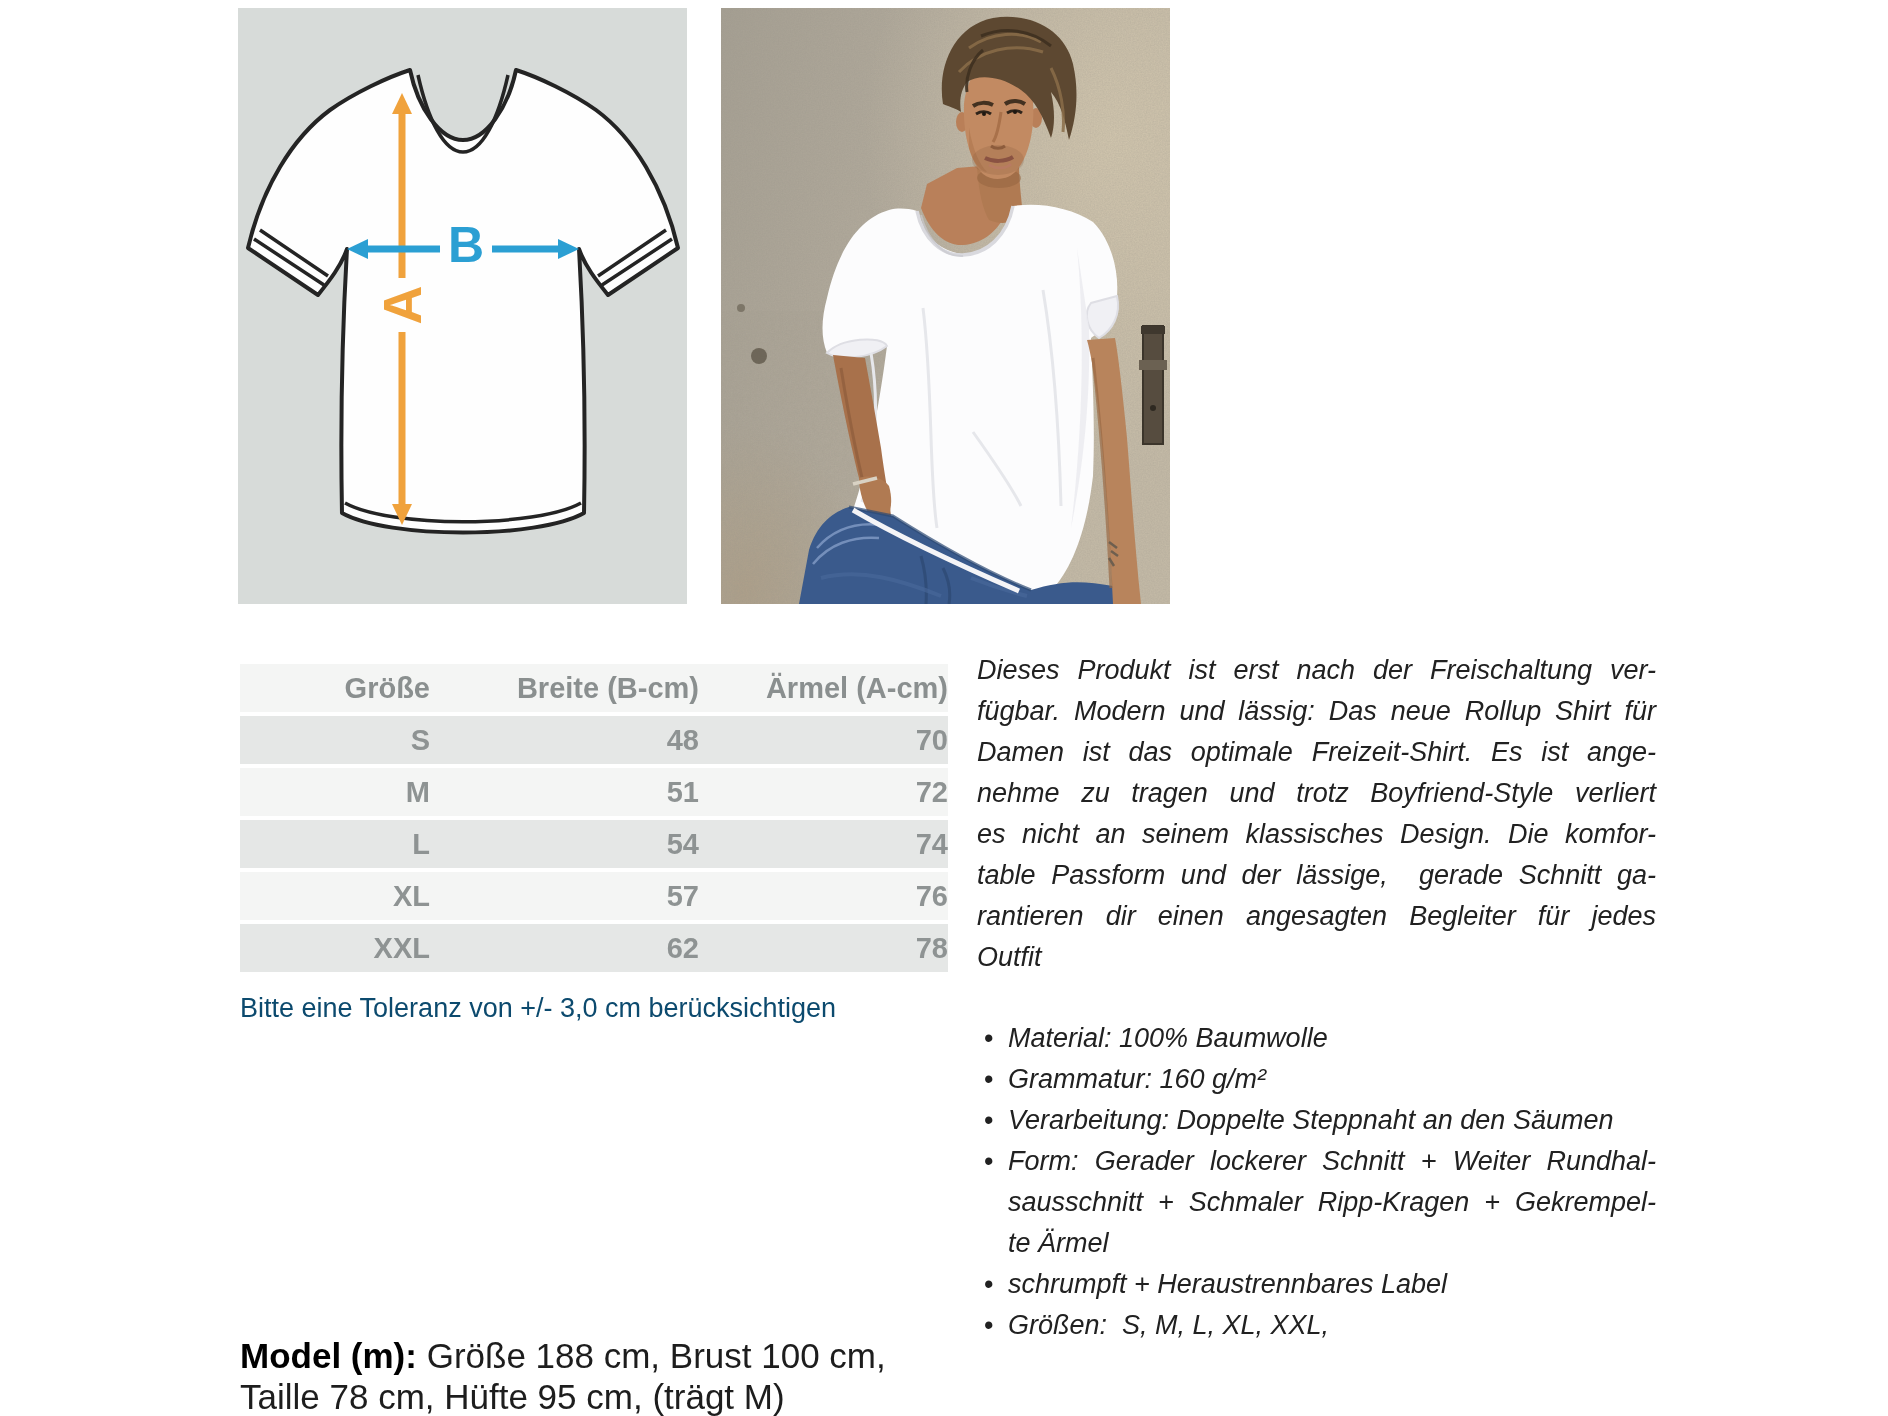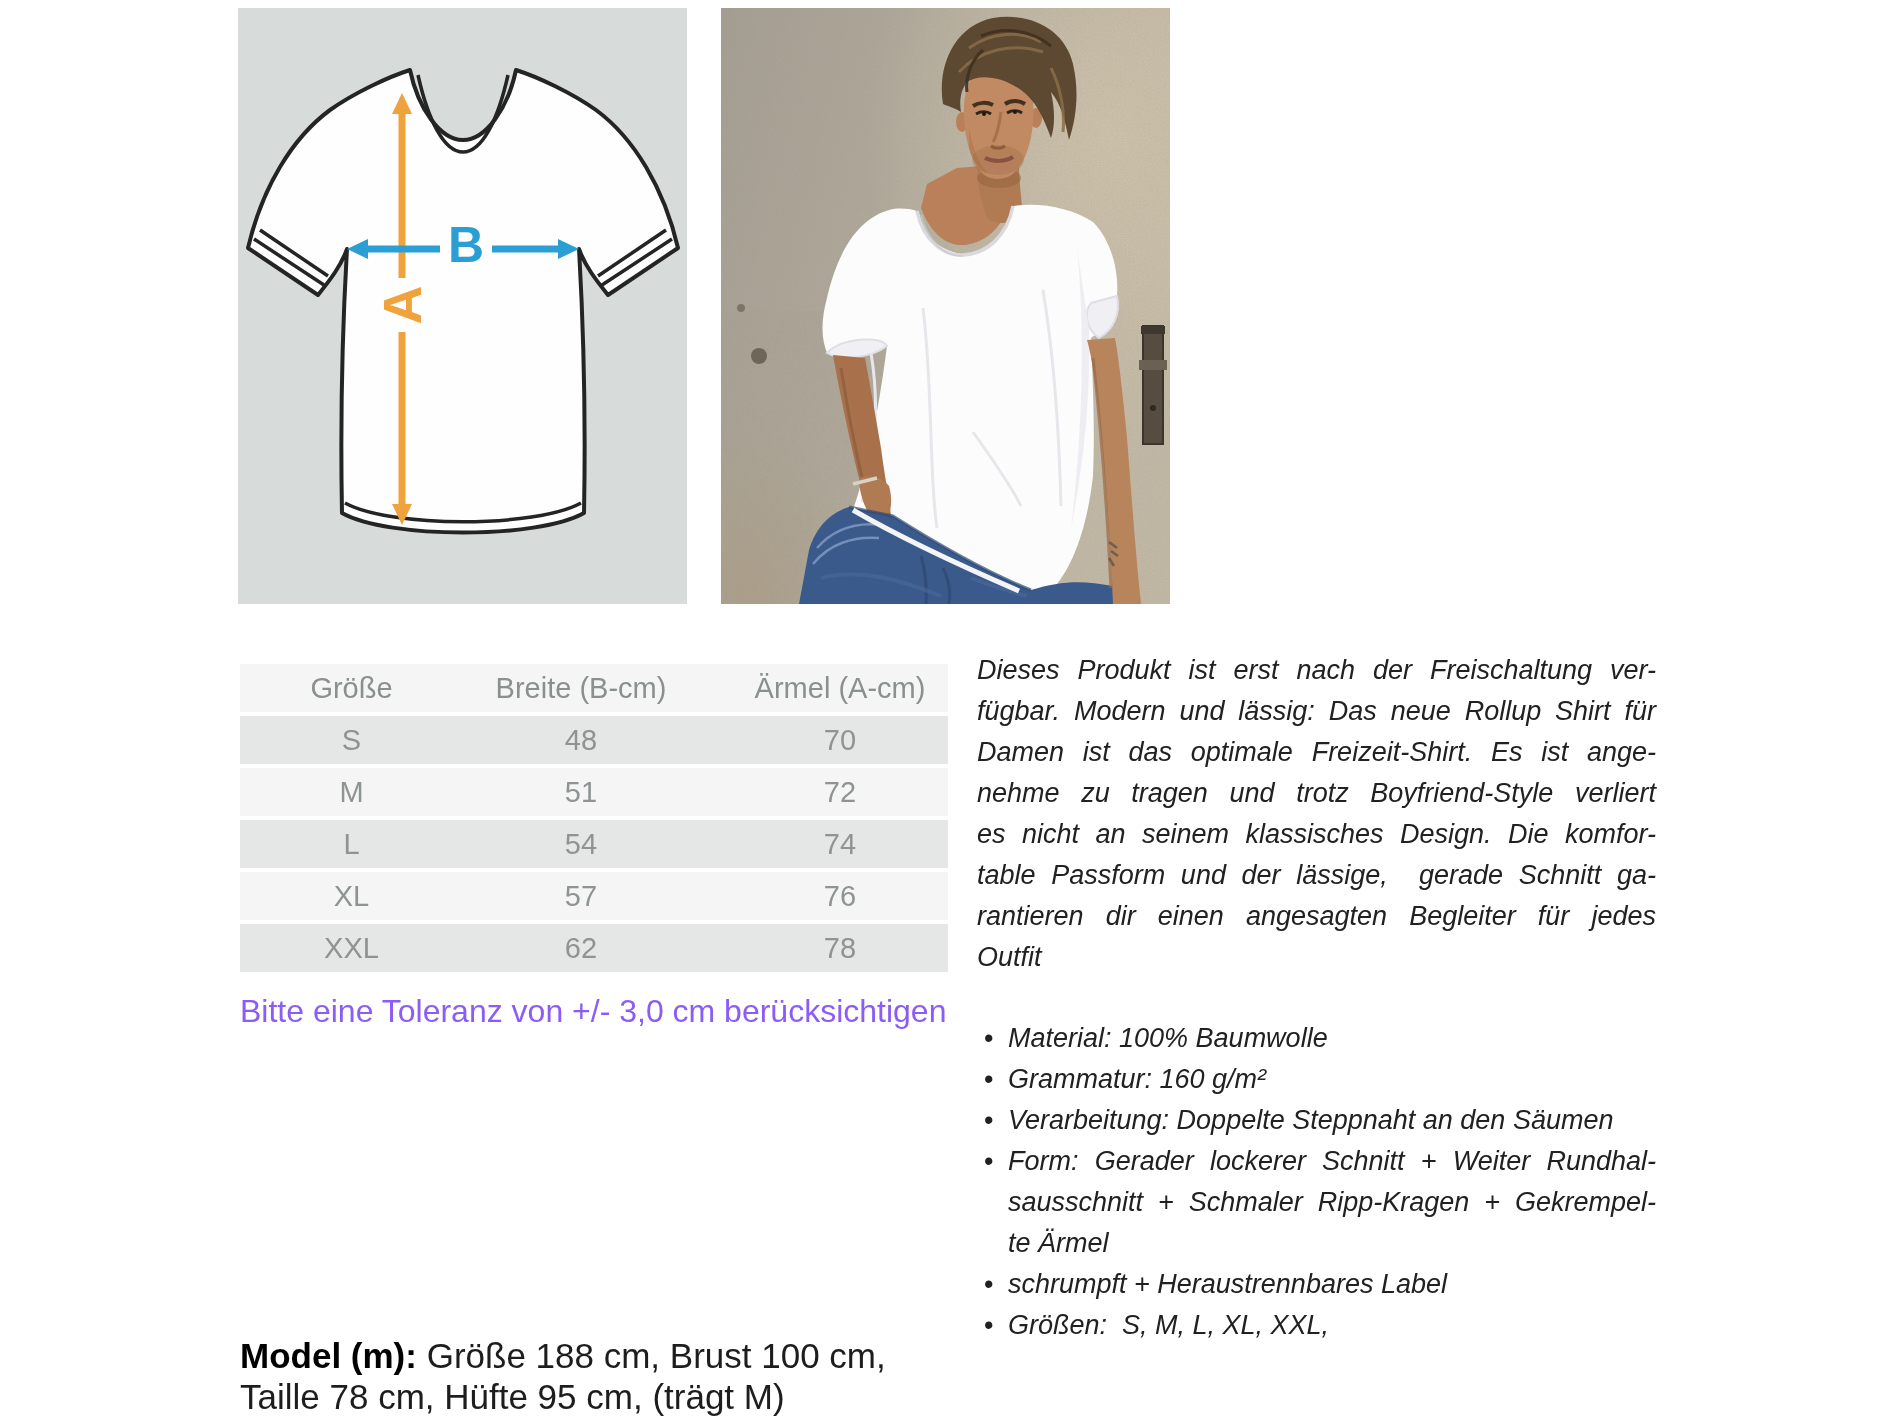--- a/index.html
+++ b/index.html
@@ -15,30 +15,30 @@
   .label-b{left:228px;top:237px;transform:translate(-50%,-50%);
     font-size:50px;color:#2b9fd3;}
 
   
   .photo{position:absolute;left:721px;top:8px;width:449px;height:596px;overflow:hidden;}
   .photo svg{position:absolute;left:0;top:0;width:100%;height:100%;}
 
   
   table.size-table{position:absolute;left:240px;top:660px;width:708px;
     border-collapse:separate;border-spacing:0 4px;font-size:29px;color:#8e9393;}
-  table.size-table th,table.size-table td{height:48px;font-weight:normal;text-align:center;
+  table.size-table th,table.size-table td{height:48px;font-weight:bold;text-align:right;
     padding:0 0 0 33px;vertical-align:middle;white-space:nowrap;}
   table.size-table th{background:#f4f5f4;color:#8a8f8f;}
   table.size-table th:nth-child(1),table.size-table td:nth-child(1){width:157px;}
   table.size-table th:nth-child(2),table.size-table td:nth-child(2){width:236px;}
   table.size-table tbody tr:nth-child(odd) td{background:#e5e7e6;}
   table.size-table tbody tr:nth-child(even) td{background:#f4f5f4;}
 
   .tolerance{position:absolute;left:240px;top:993px;width:760px;
-    font-size:32px;color:#8b5cf6;}
+    font-size:27px;color:#0c4a6e;}
 
   .model-info{position:absolute;left:240px;top:1335px;width:724px;
     font-size:35px;line-height:41px;color:#1d1d1d;}
   .model-info .mlabel{font-weight:bold;color:#000;}
 
   
   .description{position:absolute;left:977px;top:650px;width:679px;
     font-size:27px;line-height:41px;color:#212121;}
   .desc-heading{white-space:pre-wrap;}
   .jline{white-space:pre-wrap;text-align:justify;text-align-last:justify;font-style:italic;}

